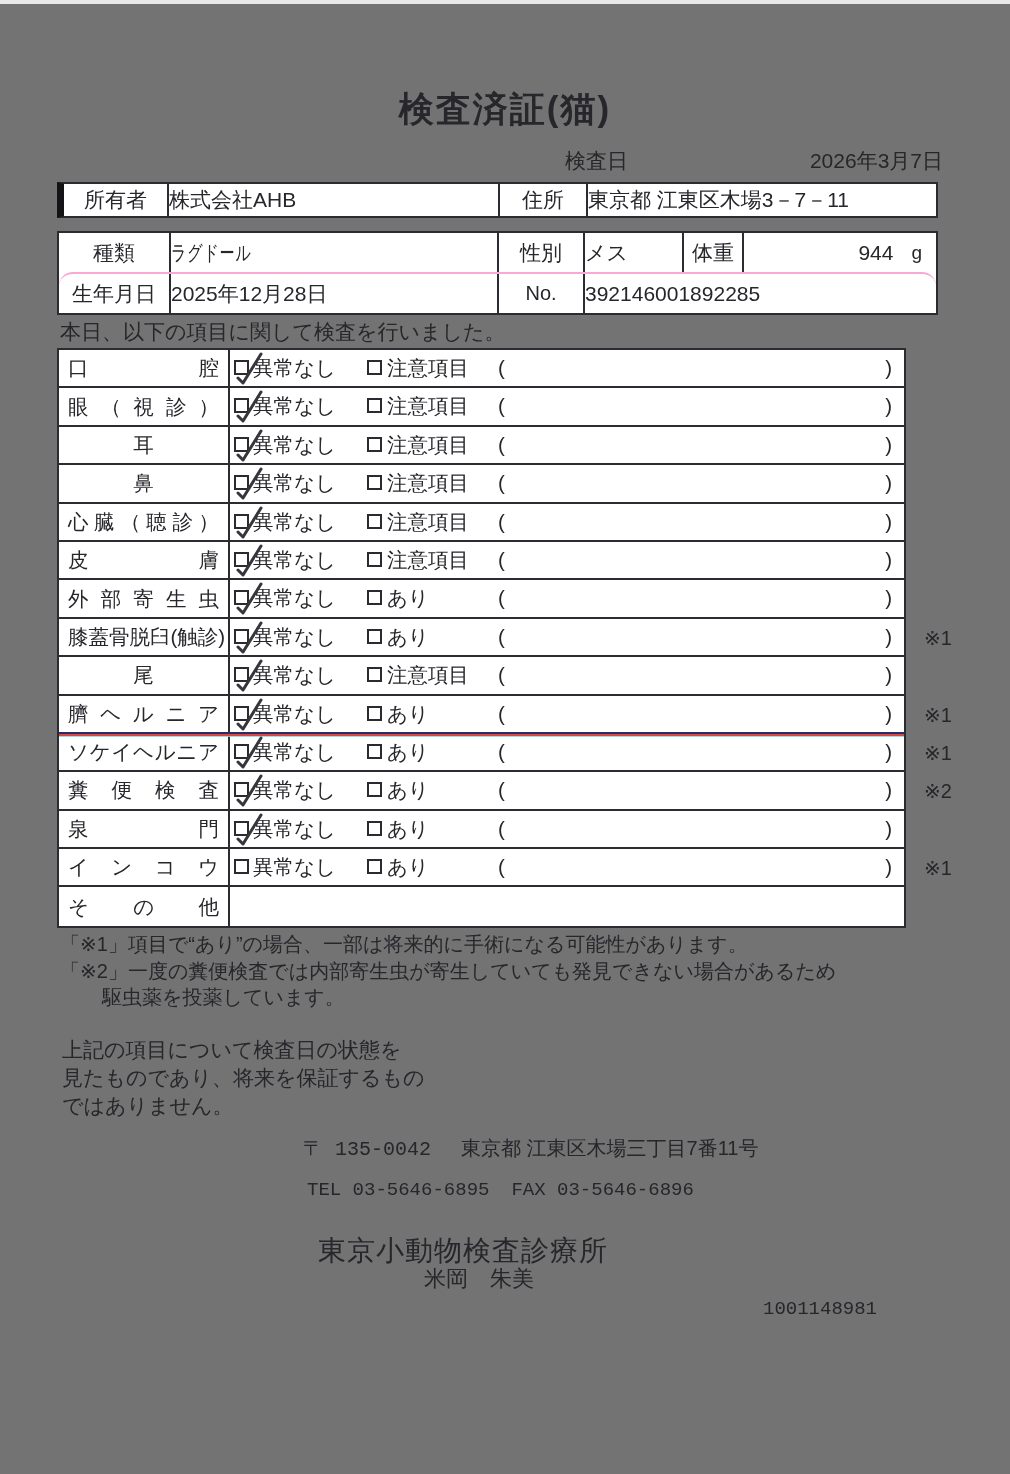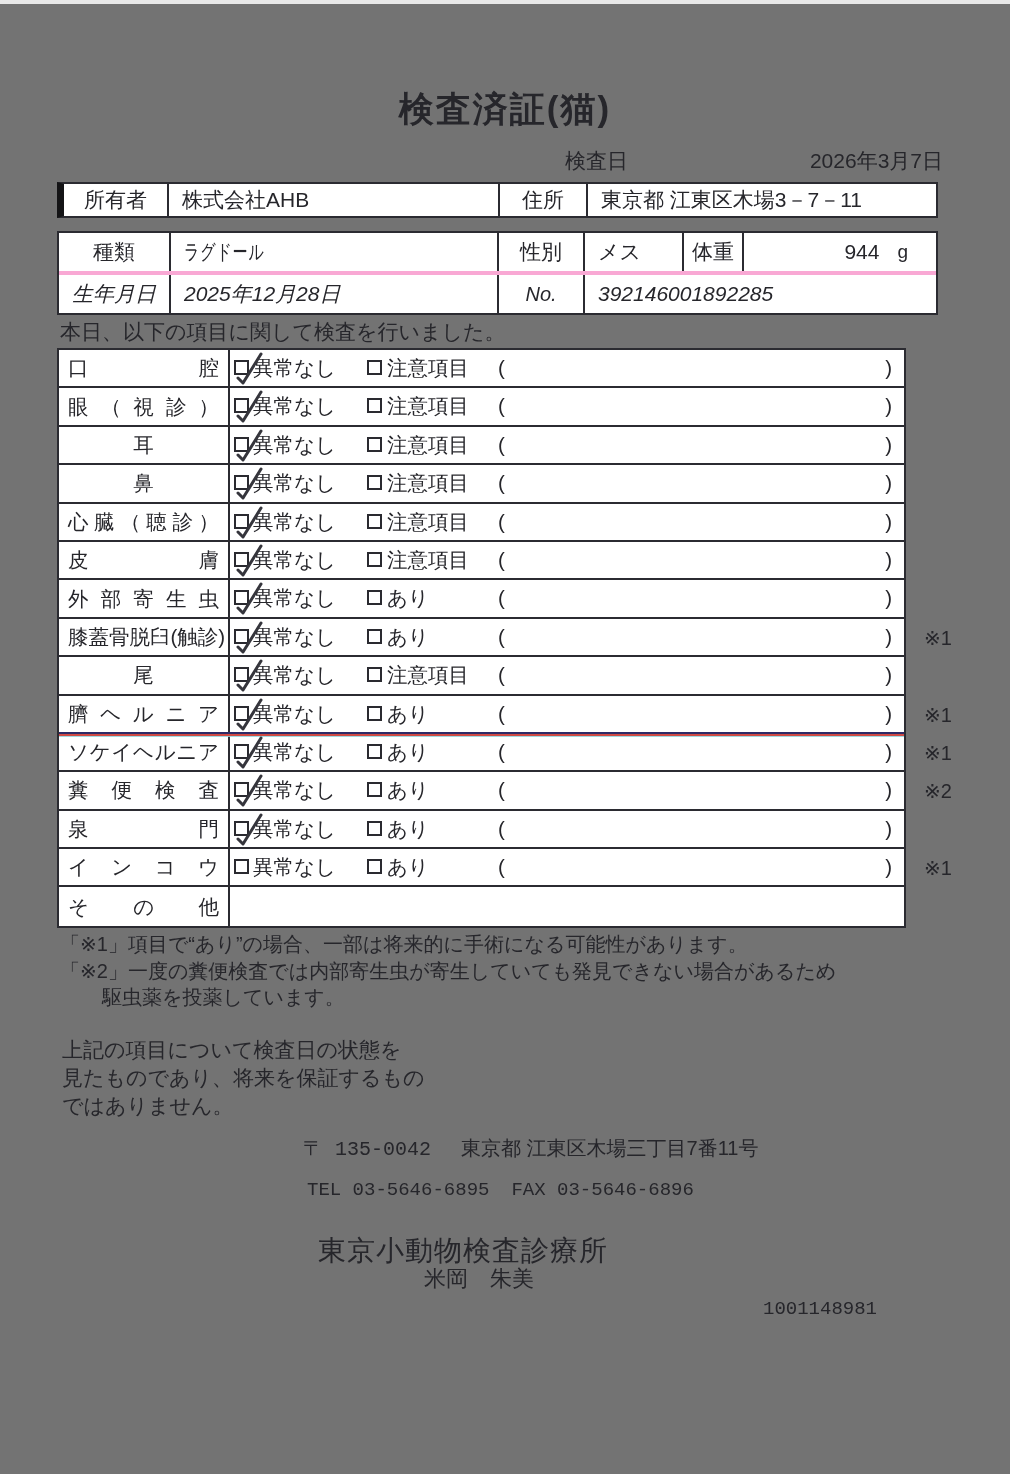--- a/index.html
+++ b/index.html
@@ -12,32 +12,32 @@
   .abs { position:absolute; }
   .doc-title {
     top:82px; left:0; width:100%; text-align:center;
     font-size:35px; font-weight:600; letter-spacing:2px;
   }
   .insp-label { top:143px; left:565px; font-size:21px; font-weight:500; }
   .insp-date  { top:143px; left:758px; width:185px; text-align:right; font-size:21px; font-weight:500; }
 
   
   .htable { border:2px solid #2b2b31; display:flex; flex-direction:column; background:#fff; }
-  .hrow { display:flex; flex:1; }
-  .hrow + .hrow { border-top:4px solid #f9a8d4;font-style:italic; }
+  .hrow { display:flex; flex:1;border-radius:14px; }
+  .hrow + .hrow { border-top:2px solid #f9a8d4; }
   .hcell { display:flex; align-items:center; font-size:21px; font-weight:500; overflow:hidden; white-space:nowrap; }
   .hcell + .hcell { border-left:2px solid #2b2b31; }
   .hcell.lab { justify-content:center; }
-  .hcell.val { padding-left:13px; }
+  .hcell.val { }
   .table1 { top:178px; left:57px; width:881px; height:36px; border-left:7px solid #141416; }
   .table2 { top:227px; left:57px; width:881px; height:84px; }
   .w-owner{ width:103px; } .w-ownerv{ width:331px; } .w-addr{ width:88px; } .grow{ flex:1; }
   .w-breed{ width:110px; } .w-breedv{ width:328px; } .w-sex{ width:86px; } .w-sexv{ width:99px; } .w-wt{ width:60px; }
   .narrow { display:inline-block; transform:scaleX(0.72); transform-origin:left center; letter-spacing:1px; }
-  .weight-cell { justify-content:flex-end; padding-right:28px; }
+  .weight-cell { justify-content:flex-end; padding-right:14px; }
   .weight-unit { margin-left:18px; font-size:19px; }
   .no-label { font-size:20px; }
 
   .statement { top:314px; left:60px; font-size:21px; font-weight:500;font-family:Liberation Serif, serif; }
 
   
   .ctable {
     top:344px; left:57px; width:849px;
     border:2px solid #2b2b31; background:#fff;
     display:flex; flex-direction:column;

